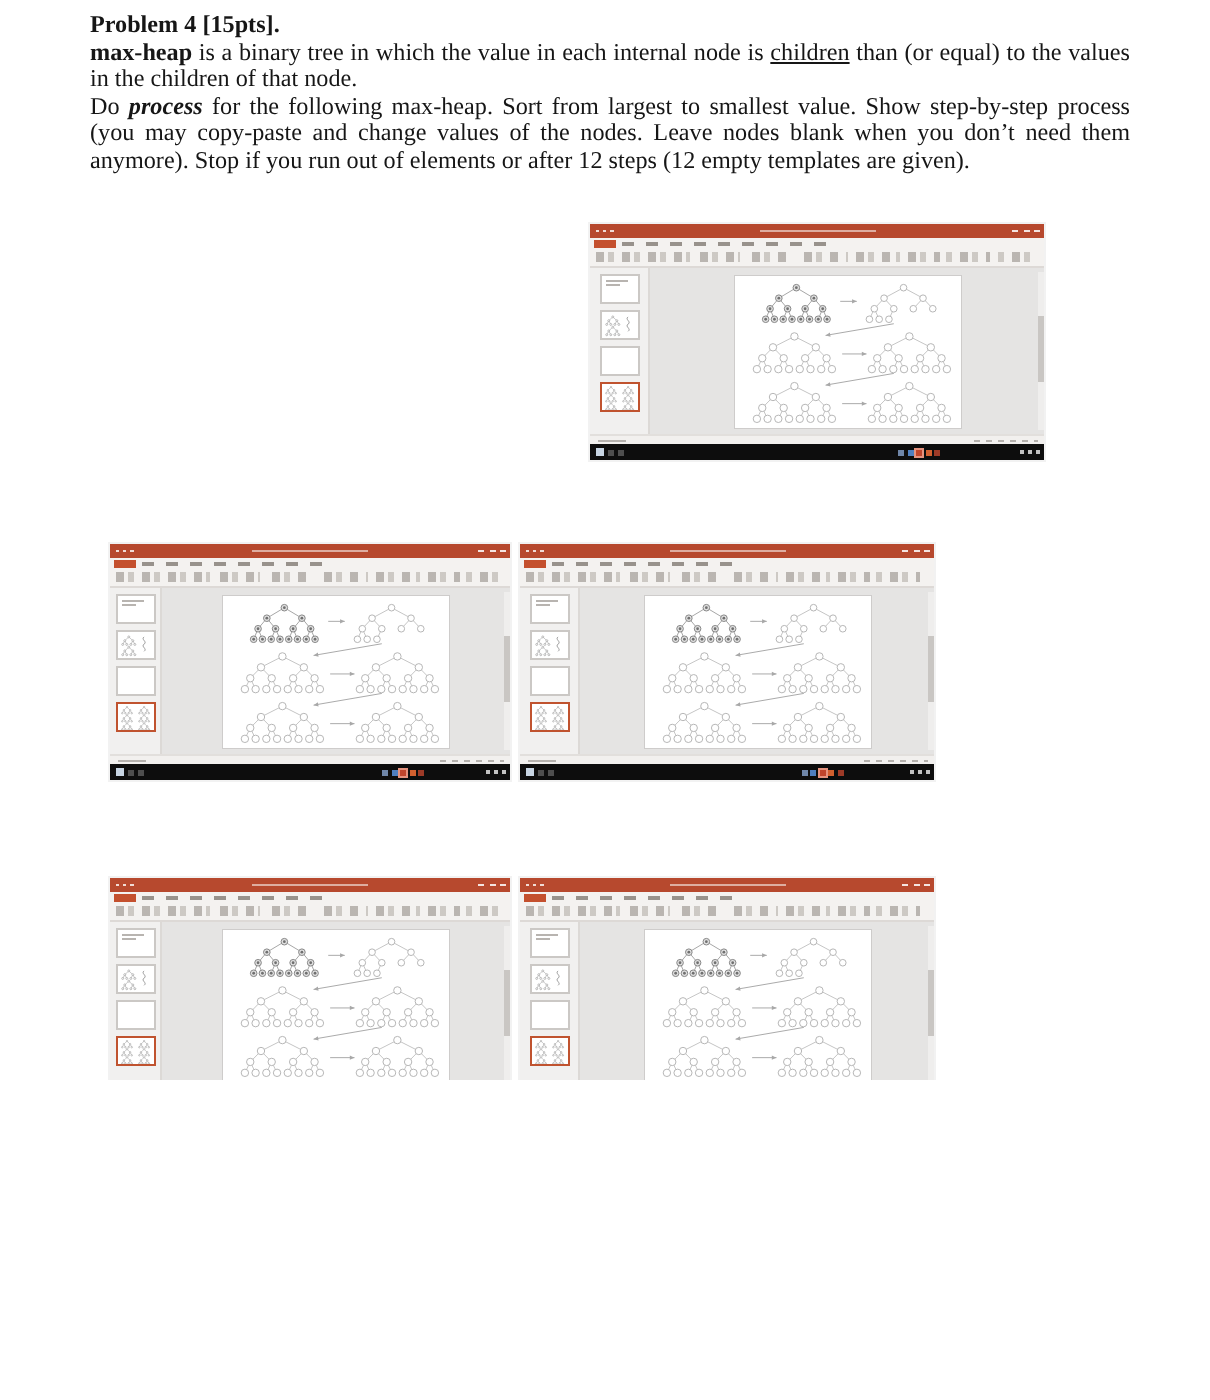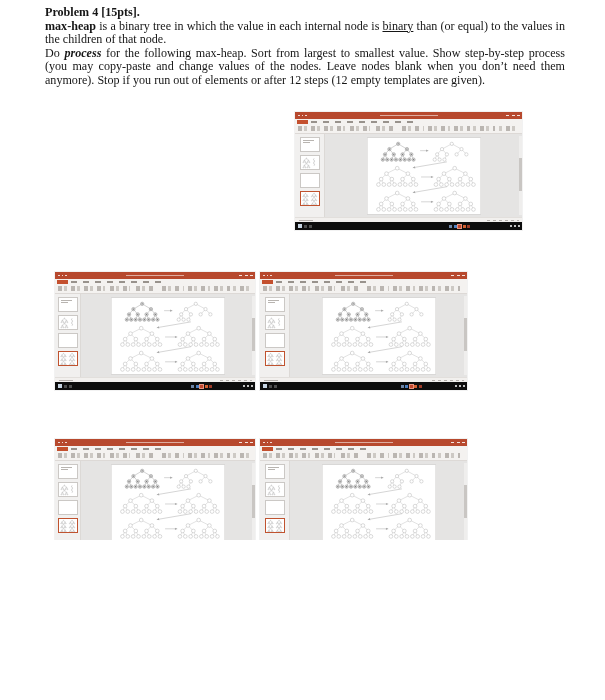--- a/index.html
+++ b/index.html
@@ -71,21 +71,21 @@
   .tb-tray { position:absolute; right:2px; top:0; height:100%; display:flex; gap:1.5px; align-items:center; }
   .tb-tray i { width:2.5px; height:1.5px; background:rgba(255,255,255,.75); display:block; }
 </style>
 </head>
 <body>
 
 <div class="page">
 
   <div class="doc-text">
     <p class="heading">Problem 4 [15pts].</p>
-    <p><b>max-heap</b><span> is a binary tree in which the value in each internal node is </span><span class="u">binary</span><span> than (or equal) to the values in the children of that node.</span></p>
+    <p><b>max-heap</b><span> is a binary tree in which the value in each internal node is </span><span class="u">children</span><span> than (or equal) to the values in the children of that node.</span></p>
     <p><span>Do </span><span class="bi">process</span><span> for the following max-heap. Sort from largest to smallest value. Show step-by-step process (you may copy-paste and change values of the nodes. Leave nodes blank when you don’t need them anymore). Stop if you run out of elements or after 12 steps (12 empty templates are given).</span></p>
   </div>
 
   <div id="windows-container">
       <div class="ppt-window" style="left: 295px; top: 112px; width: 227px; --panelW: 30px;">
     <div class="titlebar">
       <span class="qat"></span>
       <span class="title-line"></span>
       <span class="win-controls">
         <i class="wc"></i>

